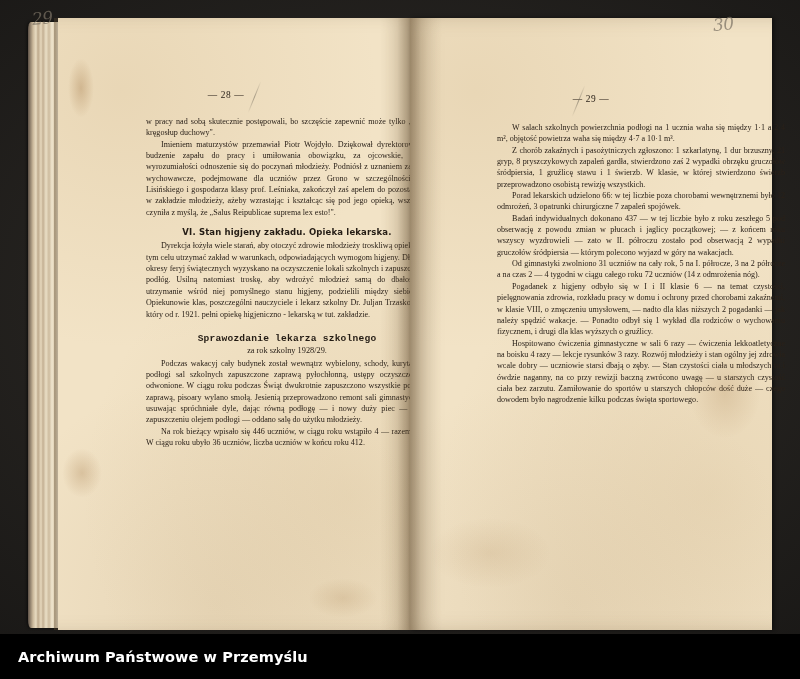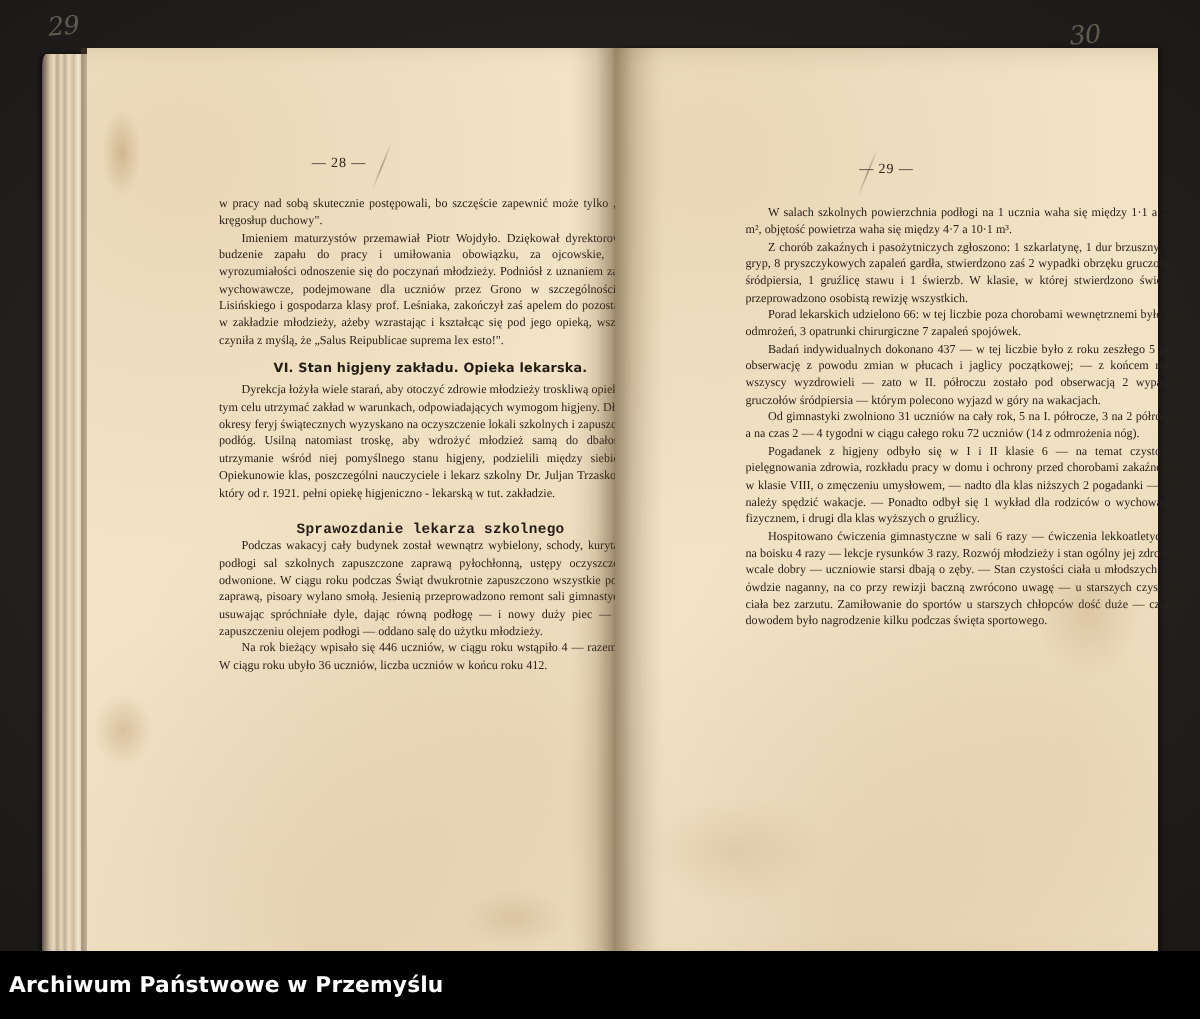--- a/index.html
+++ b/index.html
@@ -31,21 +31,21 @@
     background:
       radial-gradient(ellipse 120% 100% at 50% 45%, rgba(60,56,50,.55) 0%, rgba(18,17,16,.9) 85%);
     pointer-events: none;
     z-index: 0;
   }
 
   
   #book {
     position: absolute;
     left: 28px;
-    top: 32px;
+    top: 18px;
     width: 744px;
     height: 612px;
     z-index: 1;
   }
 
   
   .fore-edge {
     position: absolute;
     top: 4px;
     left: 0;
@@ -215,21 +215,21 @@
     display: flex;
     align-items: center;
     z-index: 20;
   }
   #watermark .wm-text {
     color: #ffffff;
     font-family: "DejaVu Sans", sans-serif;
     font-size: 14.5px;
     font-weight: bold;
     letter-spacing: .1px;
-    padding-left: 6px;
+    padding-left: 18px;
   }
 </style>
 </head>
 <body>
 
 <div id="scan">
 
   <div id="book">
 
     <div class="fore-edge"></div>
@@ -247,20 +247,21 @@
 
         <p class="noindent">w pracy nad sobą skutecznie postępowali, bo szczęście zapewnić może tylko „silny kręgosłup duchowy".</p>
 
         <p>Imieniem maturzystów przemawiał Piotr Wojdyło. Dziękował dyrektorowi za budzenie zapału do pracy i umiłowania obowiązku, za ojcowskie, pełne wyrozumiałości odnoszenie się do poczynań młodzieży. Podniósł z uznaniem zabiegi wychowawcze, podejmowane dla uczniów przez Grono w szczególności Ks. Lisińskiego i gospodarza klasy prof. Leśniaka, zakończył zaś apelem do pozostającej w zakładzie młodzieży, ażeby wzrastając i kształcąc się pod jego opieką, wszystko czyniła z myślą, że „Salus Reipublicae suprema lex esto!".</p>
 
         <h2 class="sec-head">VI. Stan higjeny zakładu. Opieka lekarska.</h2>
 
         <p>Dyrekcja łożyła wiele starań, aby otoczyć zdrowie młodzieży troskliwą opieką i w tym celu utrzymać zakład w warunkach, odpowiadających wymogom higjeny. Dłuższe okresy feryj świątecznych wyzyskano na oczyszczenie lokali szkolnych i zapuszczenie podłóg. Usilną natomiast troskę, aby wdrożyć młodzież samą do dbałości o utrzymanie wśród niej pomyślnego stanu higjeny, podzielili między siebie PP. Opiekunowie klas, poszczególni nauczyciele i lekarz szkolny Dr. Juljan Trzaskowski, który od r. 1921. pełni opiekę higjeniczno - lekarską w tut. zakładzie.</p>
 
         <h2 class="rep-head">Sprawozdanie lekarza szkolnego</h2>
+        <p class="rep-sub">za rok szkolny 1928/29.</p>
 
         <p>Podczas wakacyj cały budynek został wewnątrz wybielony, schody, kurytarze i podłogi sal szkolnych zapuszczone zaprawą pyłochłonną, ustępy oczyszczone i odwonione. W ciągu roku podczas Świąt dwukrotnie zapuszczono wszystkie podłogi zaprawą, pisoary wylano smołą. Jesienią przeprowadzono remont sali gimnastycznej, usuwając spróchniałe dyle, dając równą podłogę — i nowy duży piec — a po zapuszczeniu olejem podłogi — oddano salę do użytku młodzieży.</p>
 
         <p>Na rok bieżący wpisało się 446 uczniów, w ciągu roku wstąpiło 4 — razem 450. W ciągu roku ubyło 36 uczniów, liczba uczniów w końcu roku 412.</p>
 
       </div>
     </div>
 
     <div class="leaf right">
       <div class="stain" style="left:280px; top:330px; width:70px; height:90px; background:radial-gradient(ellipse at center, rgba(150,104,52,.18), rgba(150,104,52,0) 72%);"></div>

